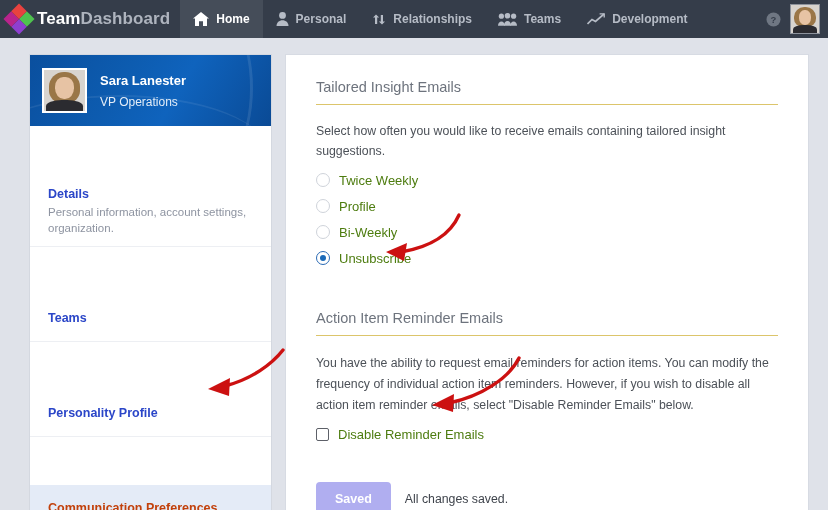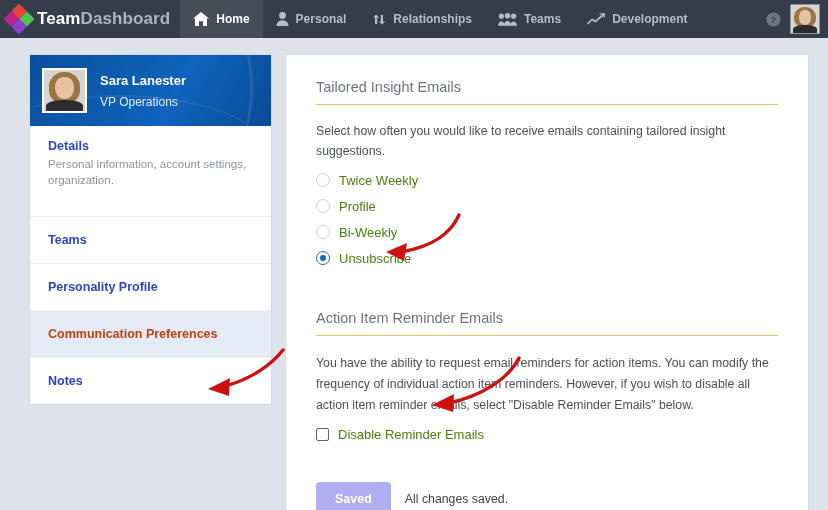--- a/index.html
+++ b/index.html
@@ -91,21 +91,21 @@
   .sw3 { width: 110px; height: 190px; right: 18px; top: -62px; border-color: rgba(255,255,255,.10);}
   .sw4 { width: 300px; height: 120px; left: -60px; top: 40px; border-width: 2px 0 0 0; border-color: rgba(255,255,255,.08);}
   .profile-photo {
     width: 45px; height: 45px; border: 2px solid #ffffff;
     position: relative; overflow: hidden; flex: 0 0 auto; z-index: 2;
   }
   .profile-meta { position: relative; z-index: 2; }
   .profile-name { color: #ffffff; font-size: 13px; font-weight: bold; }
   .profile-role { color: #e3edf8; font-size: 12px; margin-top: 7px; }
 
-  .side-item { padding: 13px 17px 27px 18px; border-bottom: 1px solid #edeff3; }
+  .side-item { padding: 13px 17px 9px 18px; border-bottom: 1px solid #edeff3; margin-top: 48px; }
   .side-item:last-child { border-bottom: none; }
   .side-item.active { background: #e4ebf7; }
   .side-title { color: #2b46c8; font-size: 12.5px; font-weight: bold; }
   .side-item.active .side-title { color: #c2410c; }
   .side-desc { color: #8e94a1; font-size: 11.5px; line-height: 1.42; margin-top: 3px; }
   .side-item.tall { padding-top: 16px; padding-bottom: 16px; }
 
   
   #main {
     position: absolute; left: 269px; top: 16px;

